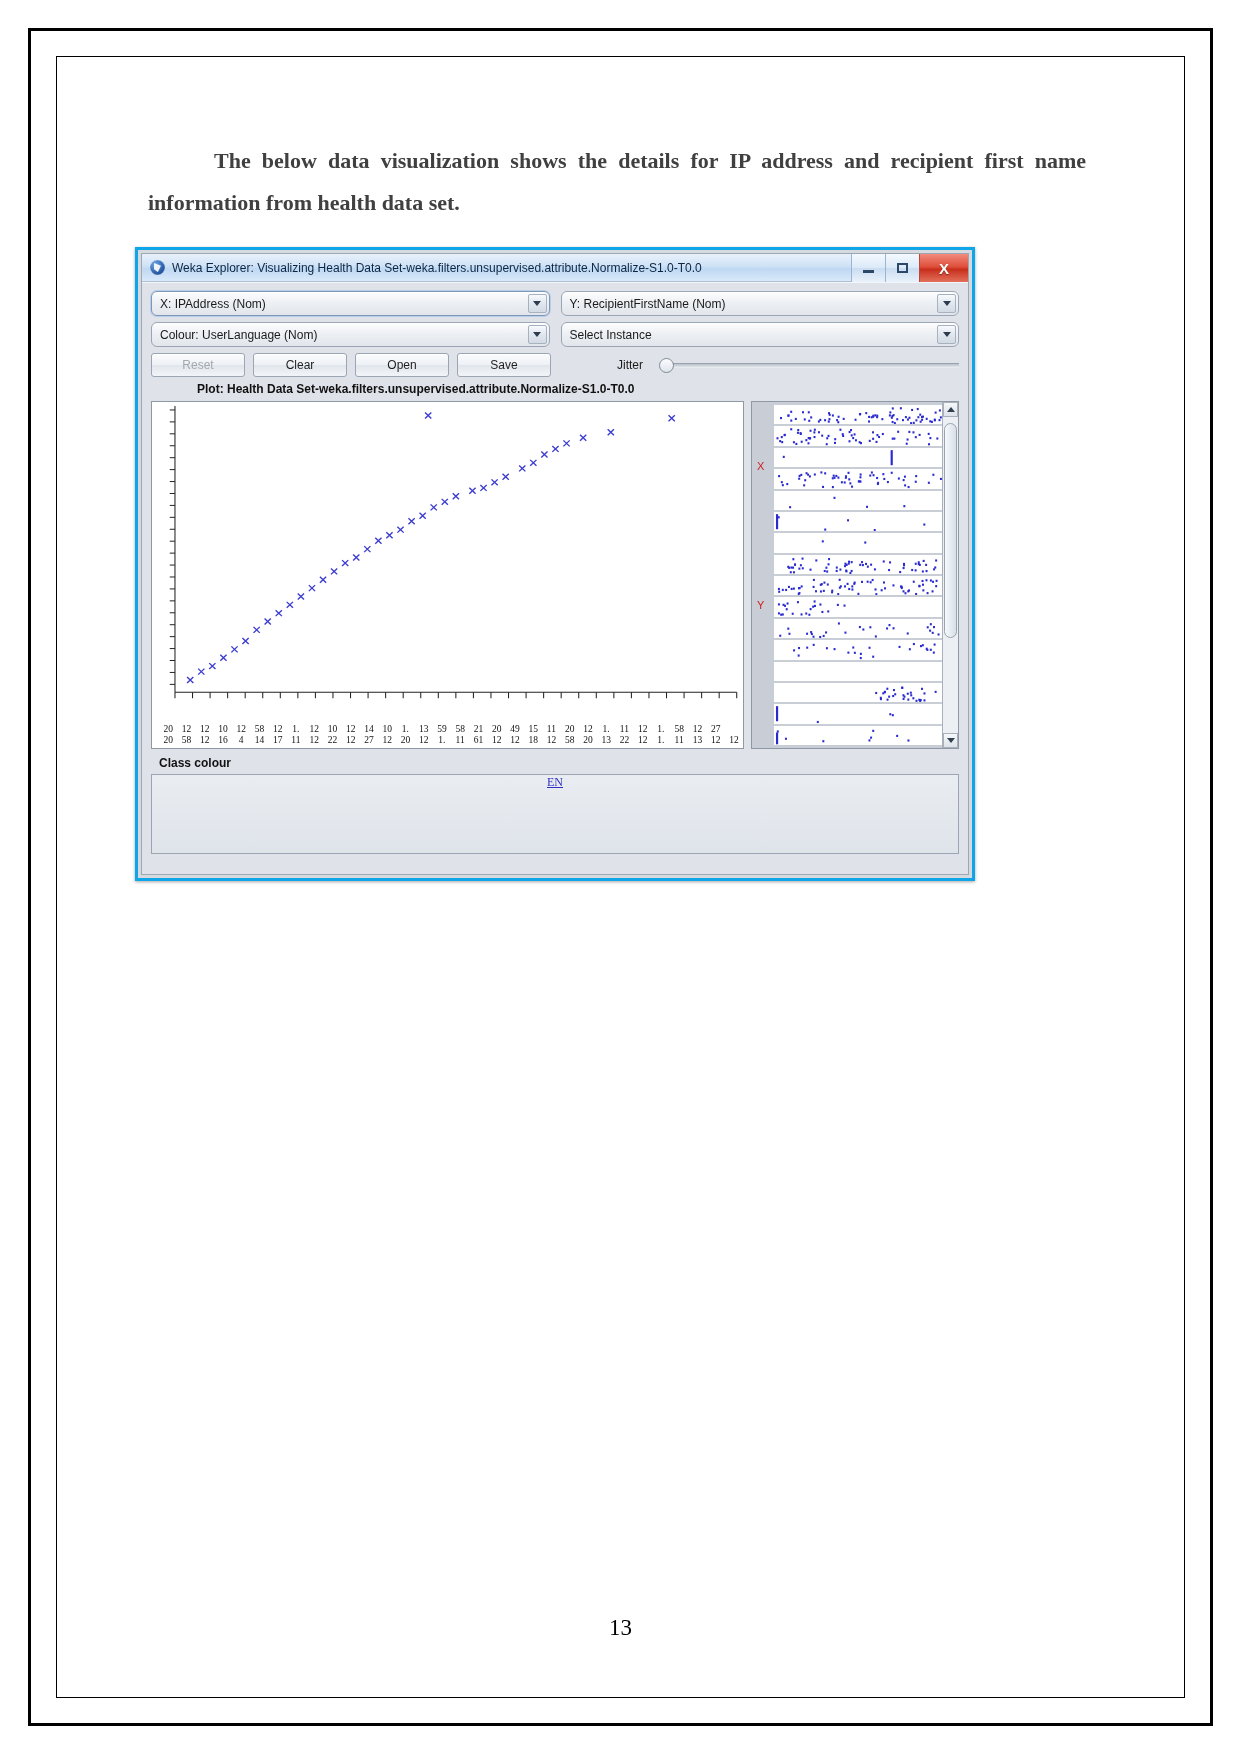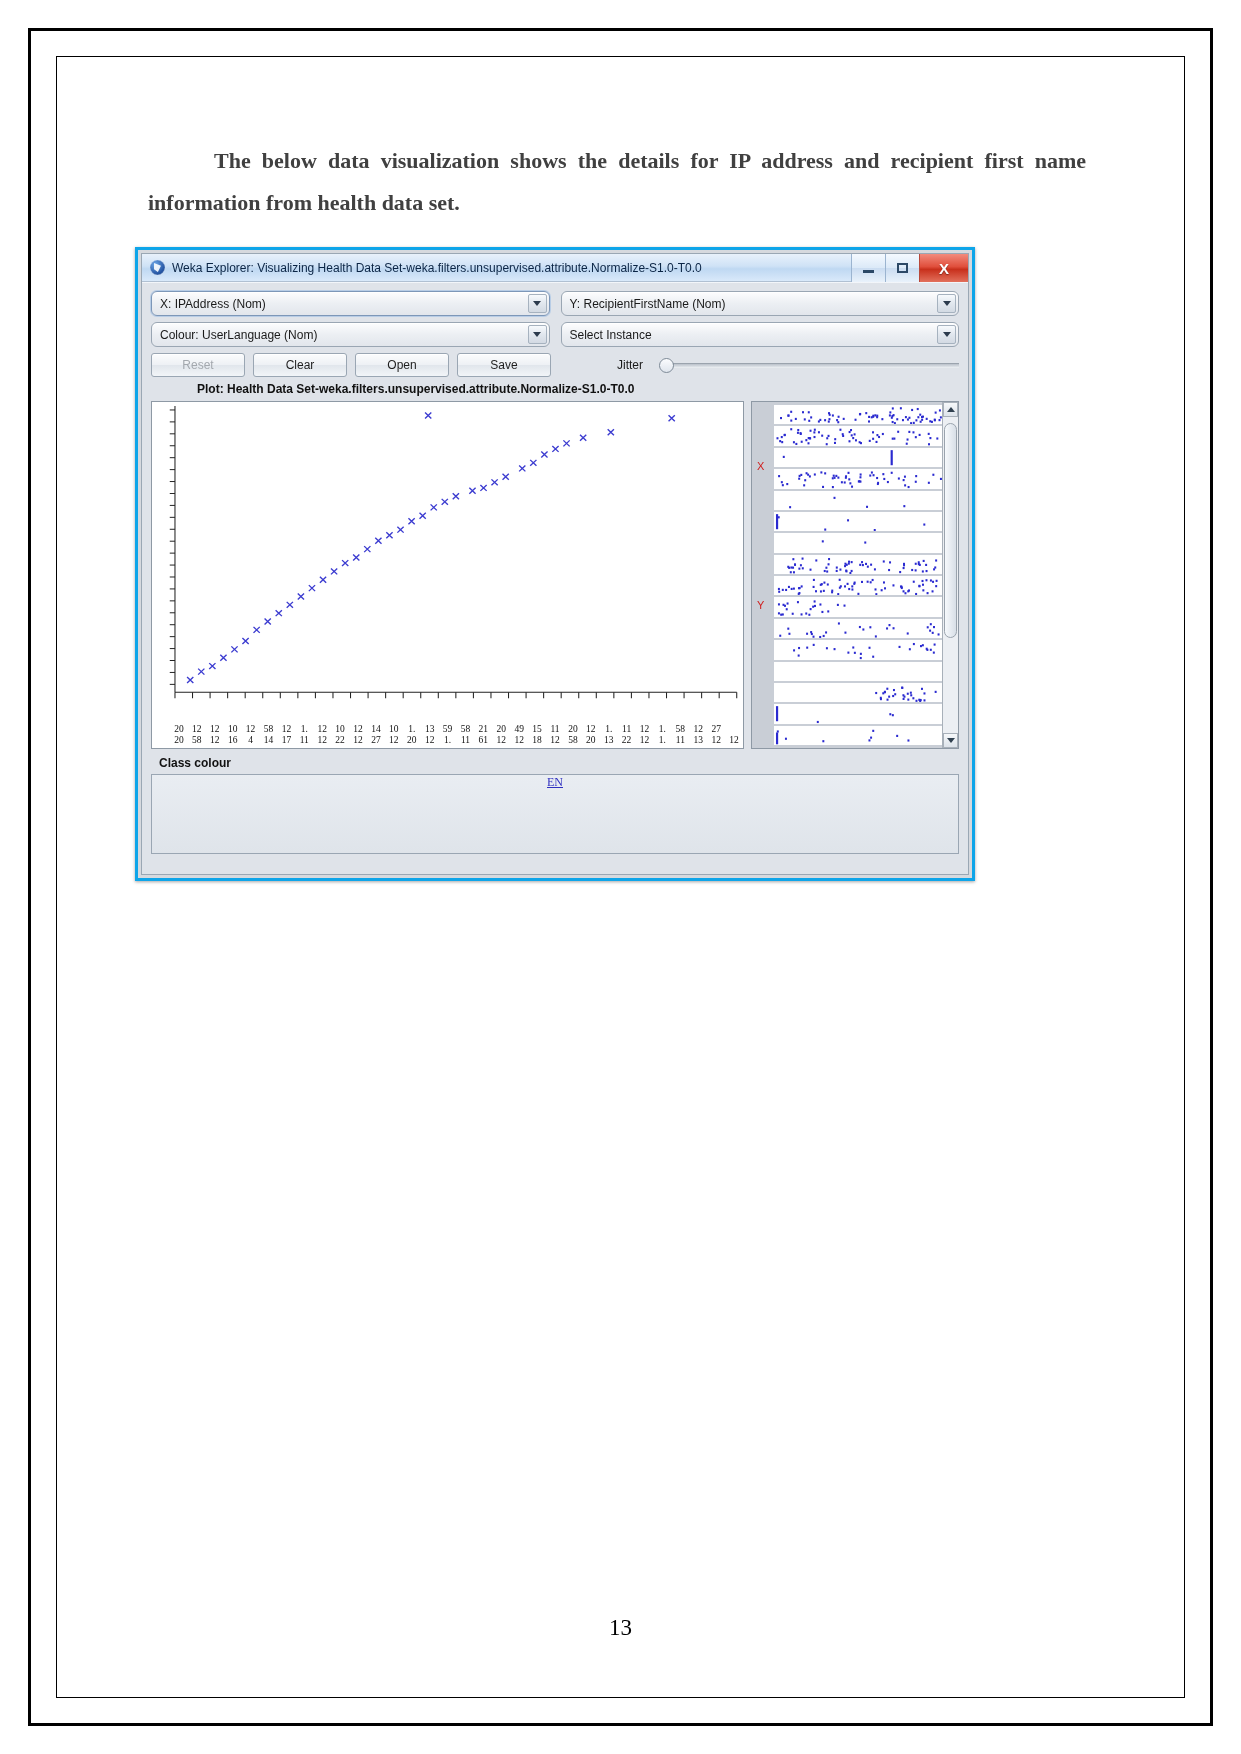--- a/index.html
+++ b/index.html
@@ -352,21 +352,21 @@
   
   .xlabels {
     position: absolute;
     left: 0; right: 0;
     bottom: 2px;
     display: flex;
     font-size: 9.5px;
     font-family: "Liberation Serif", serif;
     color: #111;
     line-height: 11px;
-    padding-left: 18px;
+    padding-left: 7px;
     box-sizing: border-box;
   }
   .xlab {
     flex: 1;
     text-align: center;
     white-space: pre-line;
   }
 
   
   .class-colour-label {

